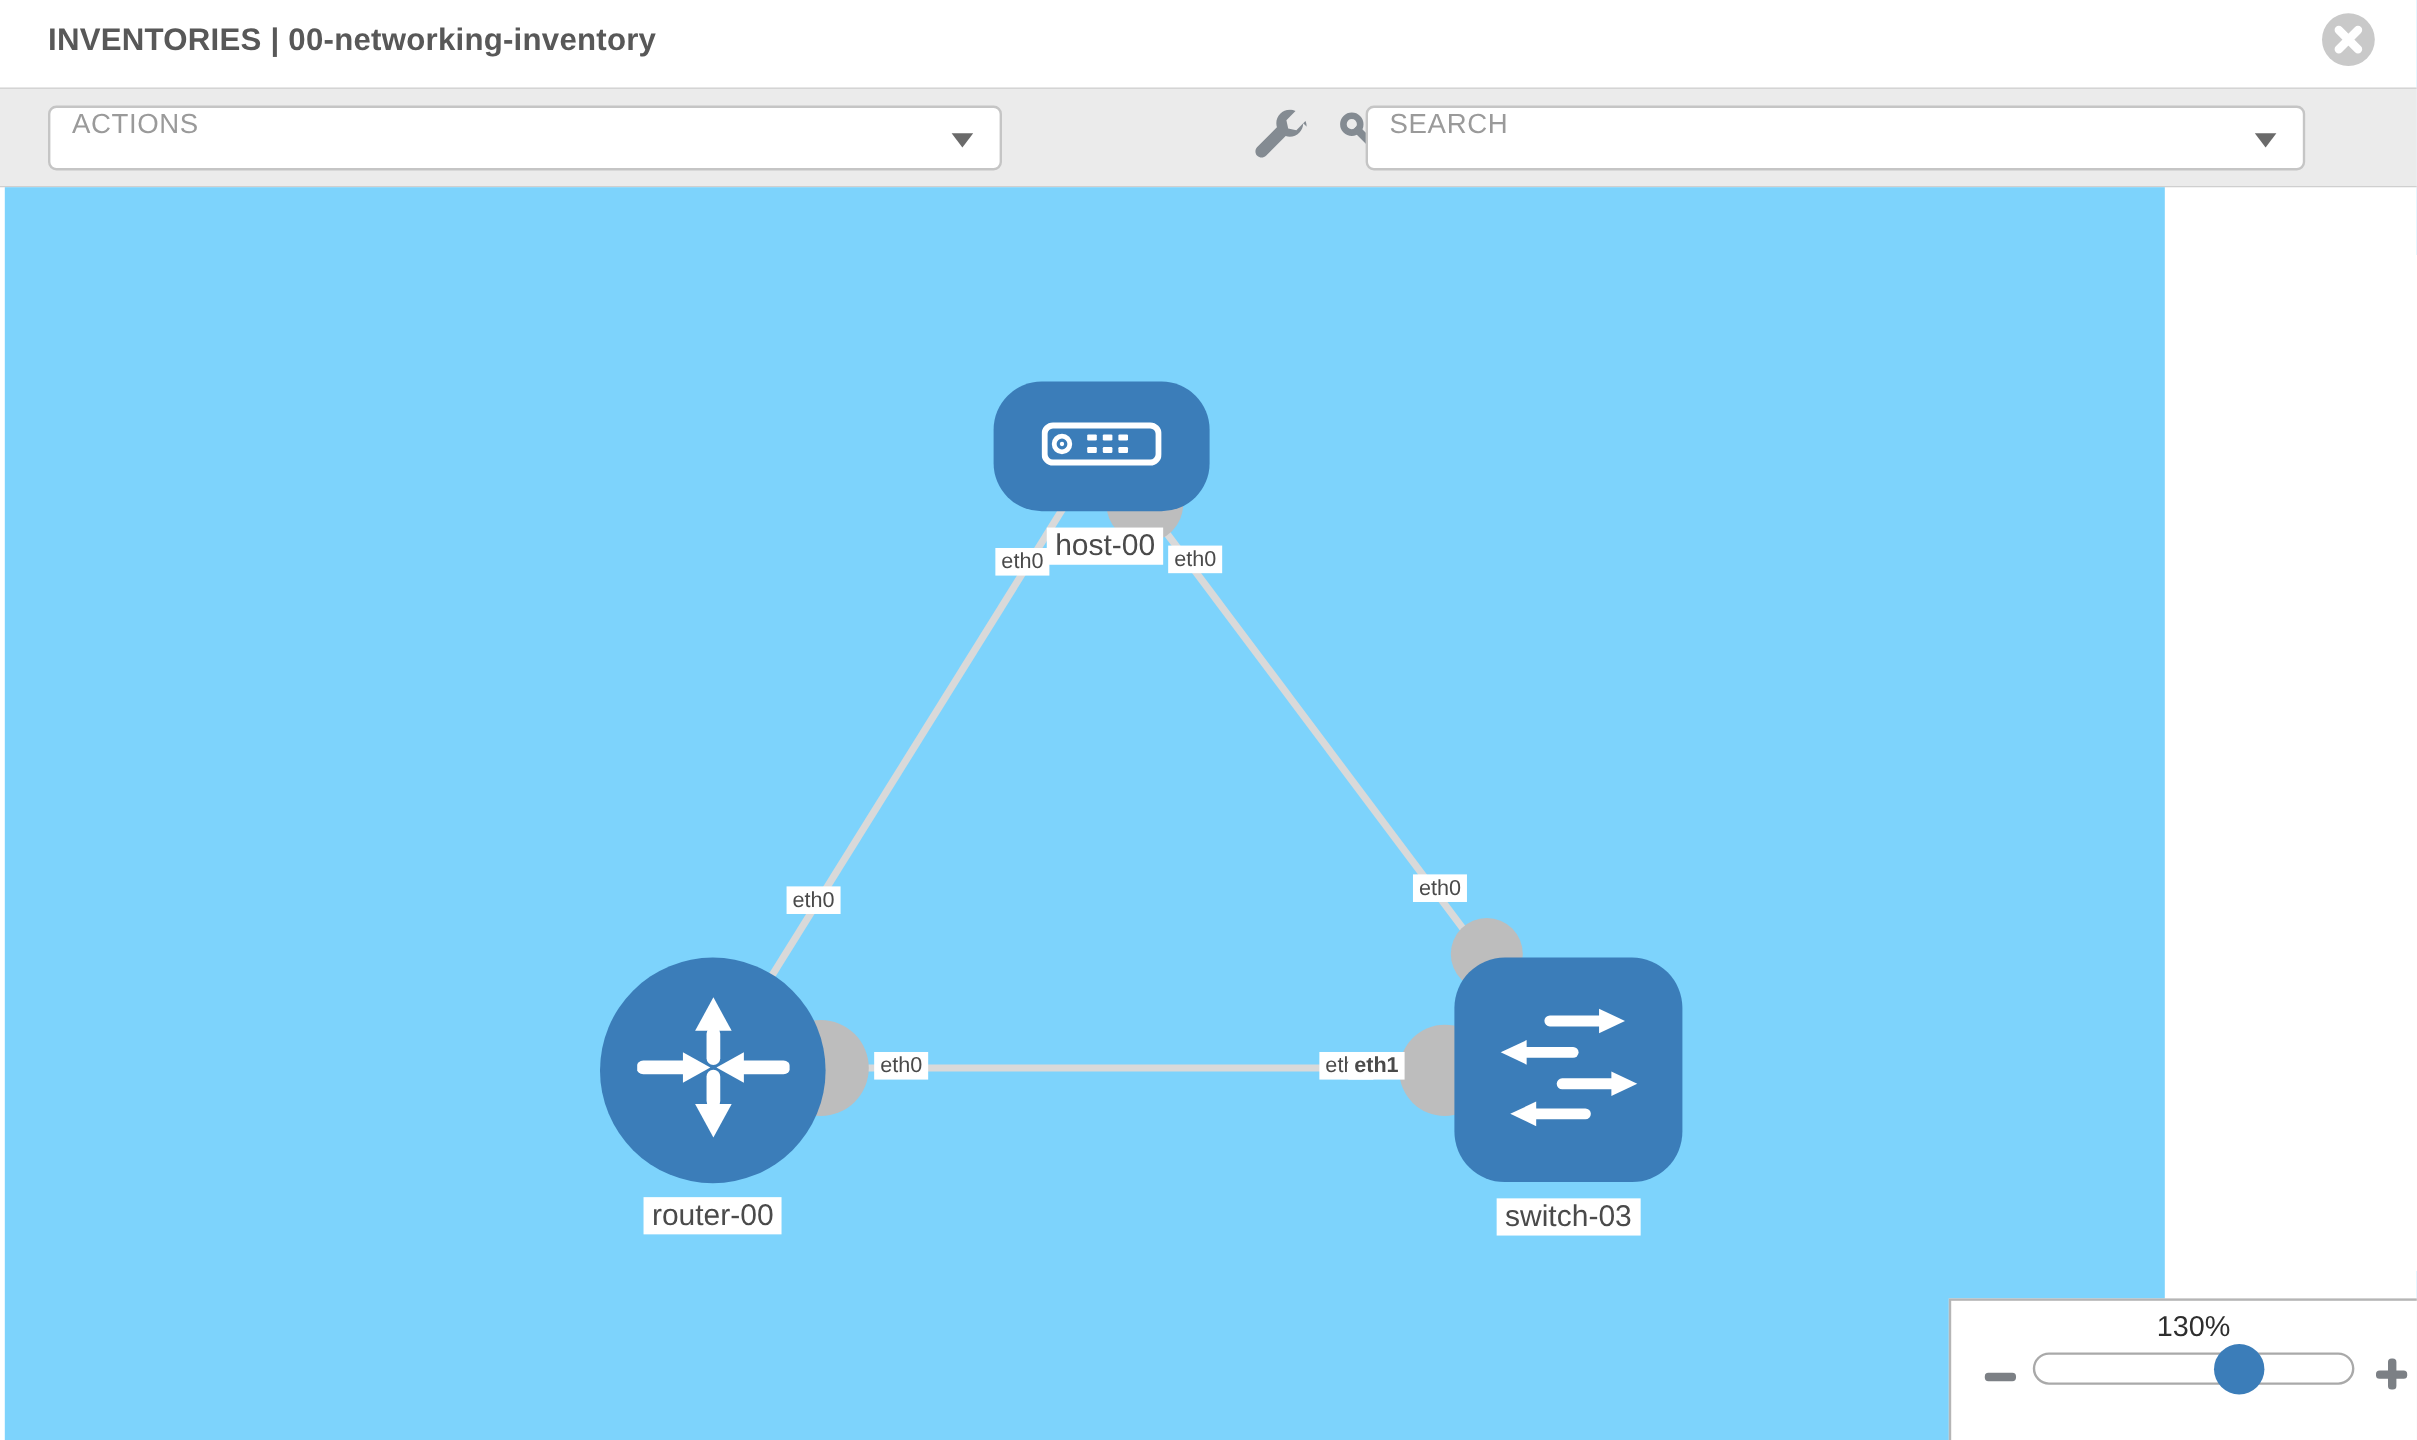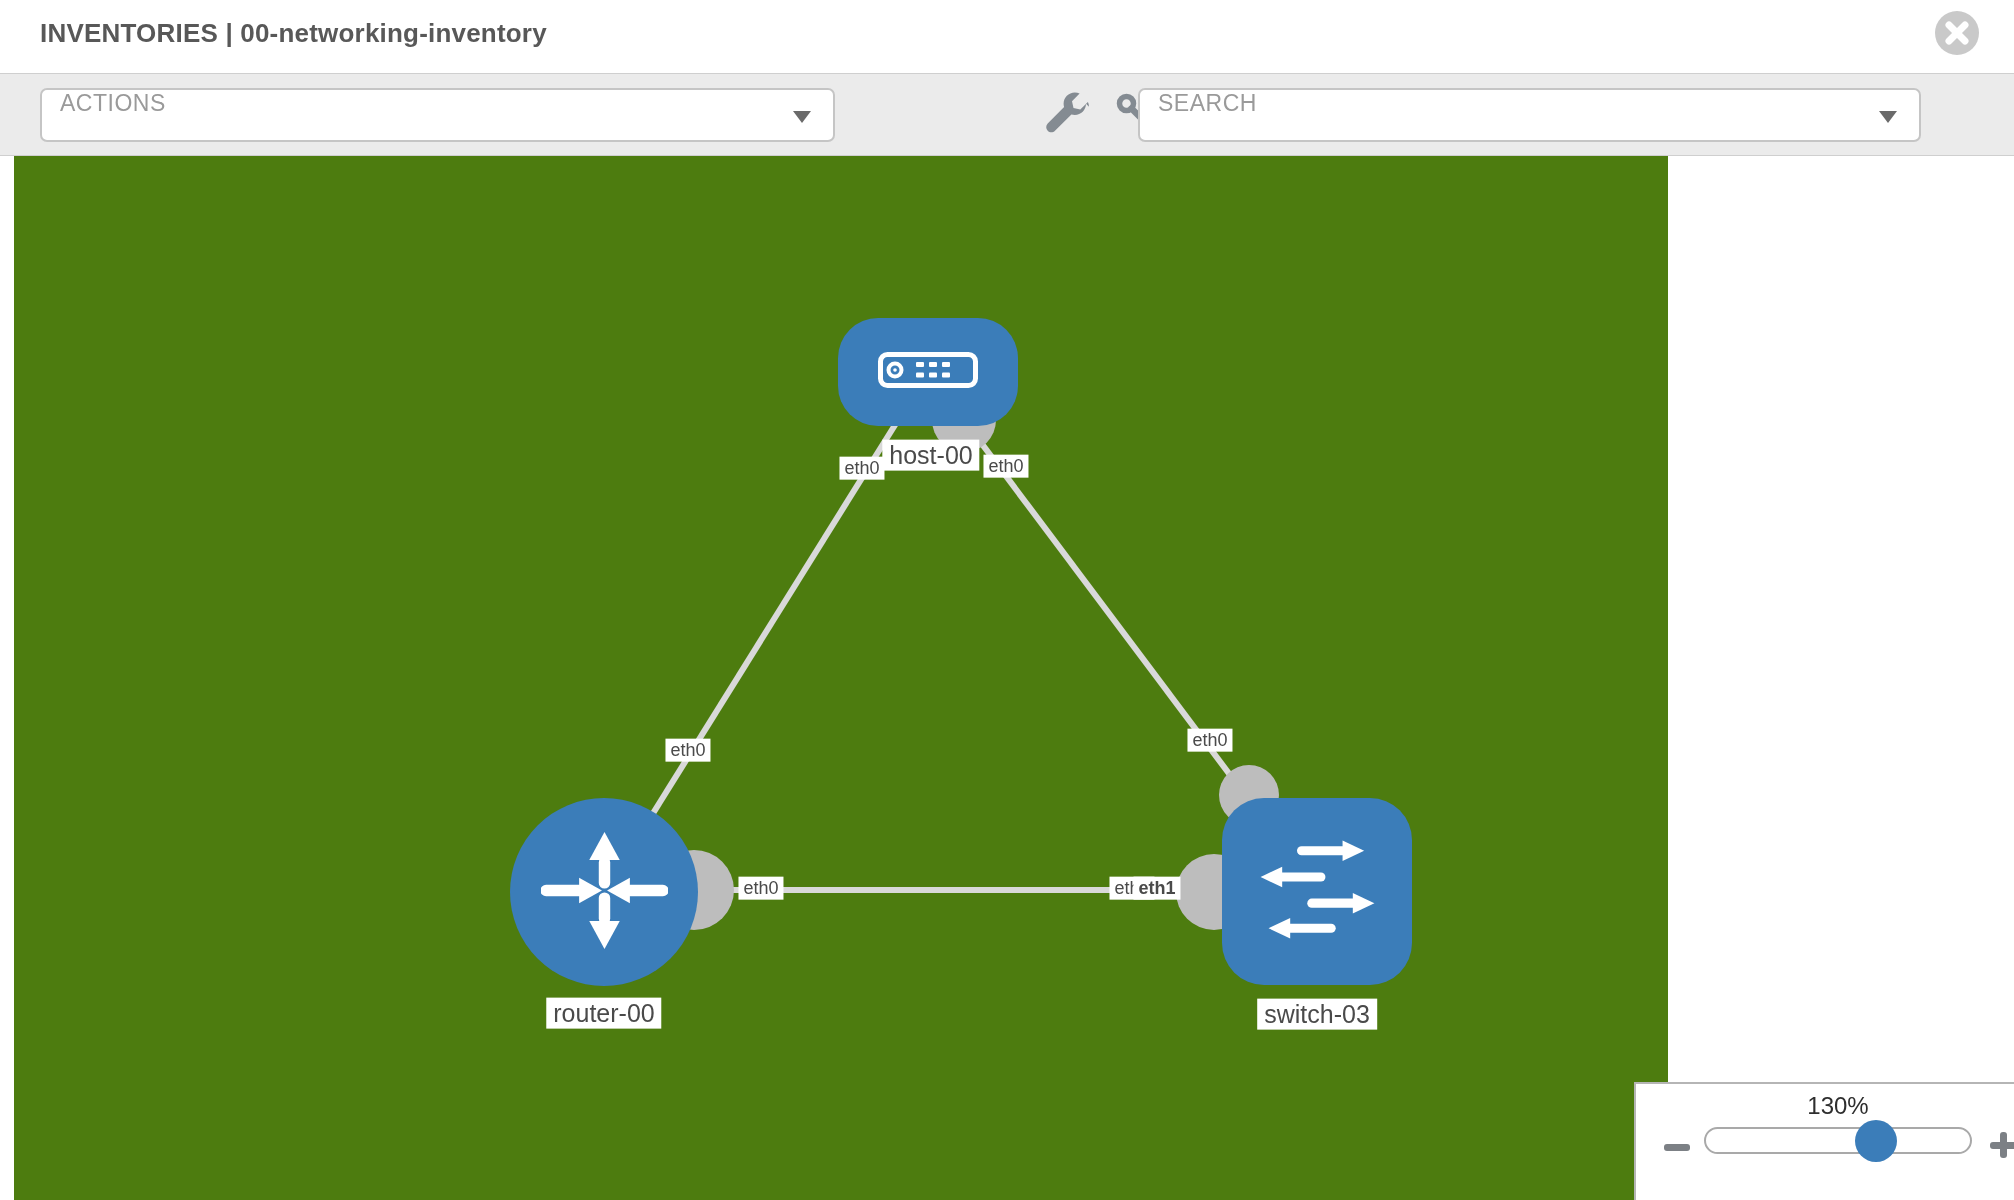--- a/index.html
+++ b/index.html
@@ -19,21 +19,21 @@
             box-sizing:border-box;display:flex;align-items:flex-start;cursor:pointer;}
   .dropdown-actions{left:40px;width:795px;}
   .dropdown-search{left:1138px;width:783px;}
   .dropdown-label{font-size:23px;color:#9a9a9a;padding-left:18px;letter-spacing:.5px;}
   .caret{position:absolute;right:22px;top:21px;width:0;height:0;
          border-left:9px solid transparent;border-right:9px solid transparent;border-top:12px solid #6a6a6a;}
   .tool-icon{position:absolute;top:18px;width:46px;height:46px;display:flex;align-items:center;justify-content:center;cursor:pointer;}
   .tool-icon.wrench{left:1043px;}
   .tool-icon.key{left:1113px;}
   
-  .canvas{position:absolute;left:14px;top:156px;width:1654px;height:1044px;background:#4d7c0f;}
+  .canvas{position:absolute;left:4px;top:156px;width:1800px;height:1044px;background:#7dd3fc;}
   .topo-links{position:absolute;left:0;top:0;z-index:1;}
   .chip{position:absolute;transform:translate(-50%,-50%);background:#ffffff;color:#4a4a4a;
         white-space:nowrap;z-index:5;line-height:1.15;}
   .chip.node-label{font-size:25px;padding:1px 7px;z-index:5;}
   .chip.if-label{font-size:18px;padding:1px 5px;}
   .chip.if-front{z-index:6;font-weight:bold;}
   .node{position:absolute;background:#3b7db9;display:flex;align-items:center;justify-content:center;z-index:7;cursor:pointer;}
   .node-host{left:824px;top:162px;width:180px;height:108px;border-radius:40px;}
   .node-router{left:496px;top:642px;width:188px;height:188px;border-radius:50%;}
   .node-switch{left:1208px;top:642px;width:190px;height:187px;border-radius:42px;}

